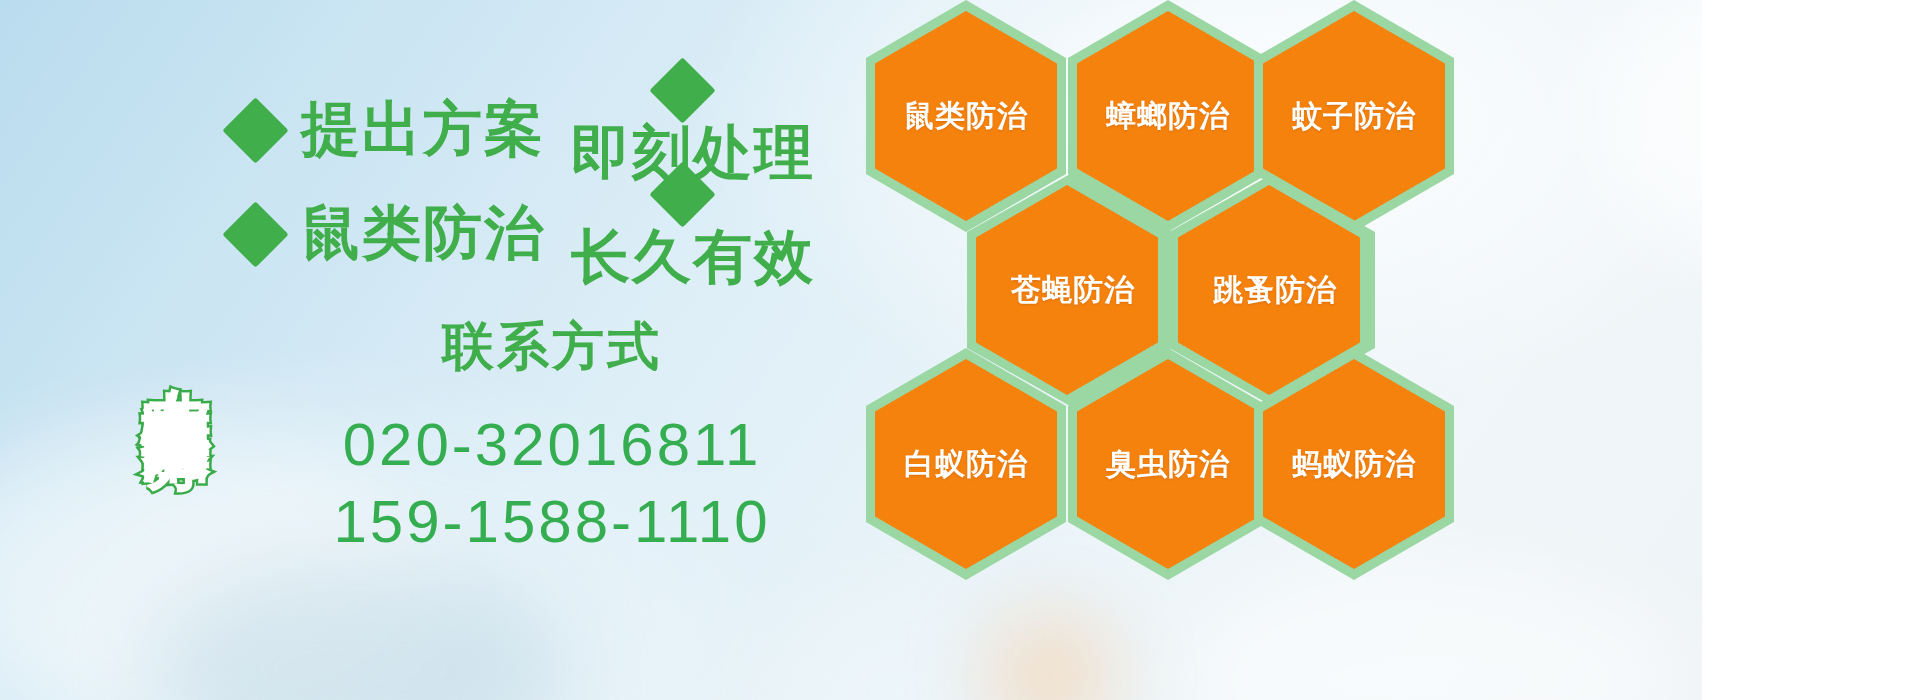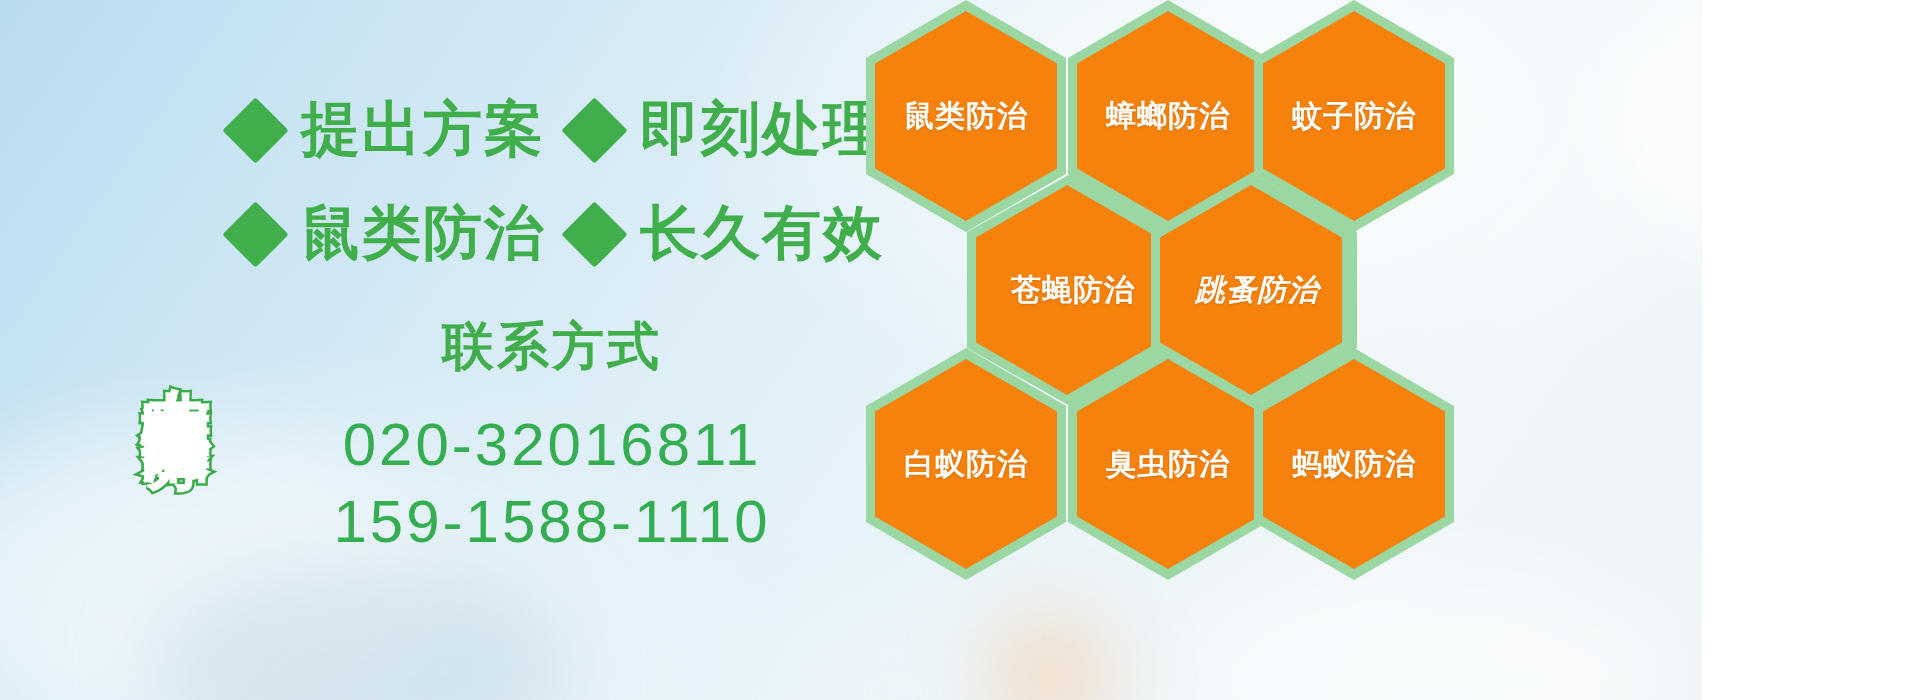--- a/index.html
+++ b/index.html
@@ -33,21 +33,21 @@
     -webkit-text-stroke:5px #3aab4a;
     paint-order:stroke fill;
     text-shadow:0 0 1px #3aab4a;
     white-space:nowrap;
   }
 
   
   #features{position:absolute;left:232px;top:78px;width:640px;}
   .feature-row{display:flex;align-items:center;height:104px;}
   .feature-item{display:flex;align-items:center;}
-  .feature-item + .feature-item{margin-left:26px;}
+  .feature-item + .feature-item{margin-left:26px;flex-direction:column;}
   .diamond{
     width:47px;height:47px;background:#3fae4b;
     transform:rotate(45deg);margin-right:22px;flex:0 0 auto;
     border-radius:3px;
   }
   .feature-label{
     font-size:59px;font-weight:bold;color:#3fae4b;letter-spacing:2px;white-space:nowrap;
   }
 
   
@@ -72,21 +72,21 @@
     clip-path:polygon(50% 0%,100% 25%,100% 75%,50% 100%,0% 75%,0% 25%);
     background:#f5820d;
   }
   .hex-label{
     position:relative;z-index:2;color:#ffffff;font-size:30px;font-weight:bold;
     letter-spacing:1px;white-space:nowrap;text-shadow:0 1px 2px rgba(140,60,0,.25);
   }
   
   .r1{top:8px;}  .r2{top:182px;padding-left:6px;} .r3{top:356px;}
   .c1{left:8px;} .c2{left:210px;} .c3{left:396px;}
-  .mid1{left:109px;} .mid2{left:293px;font-style:italic;}
+  .mid1{left:109px;} .mid2{left:311px;}
 </style>
 </head>
 <body>
 
 <div id="banner">
 
   <div class="blob b1"></div>
   <div class="blob b2"></div>
   <div class="blob b3"></div>
   <div class="blob b4"></div>

